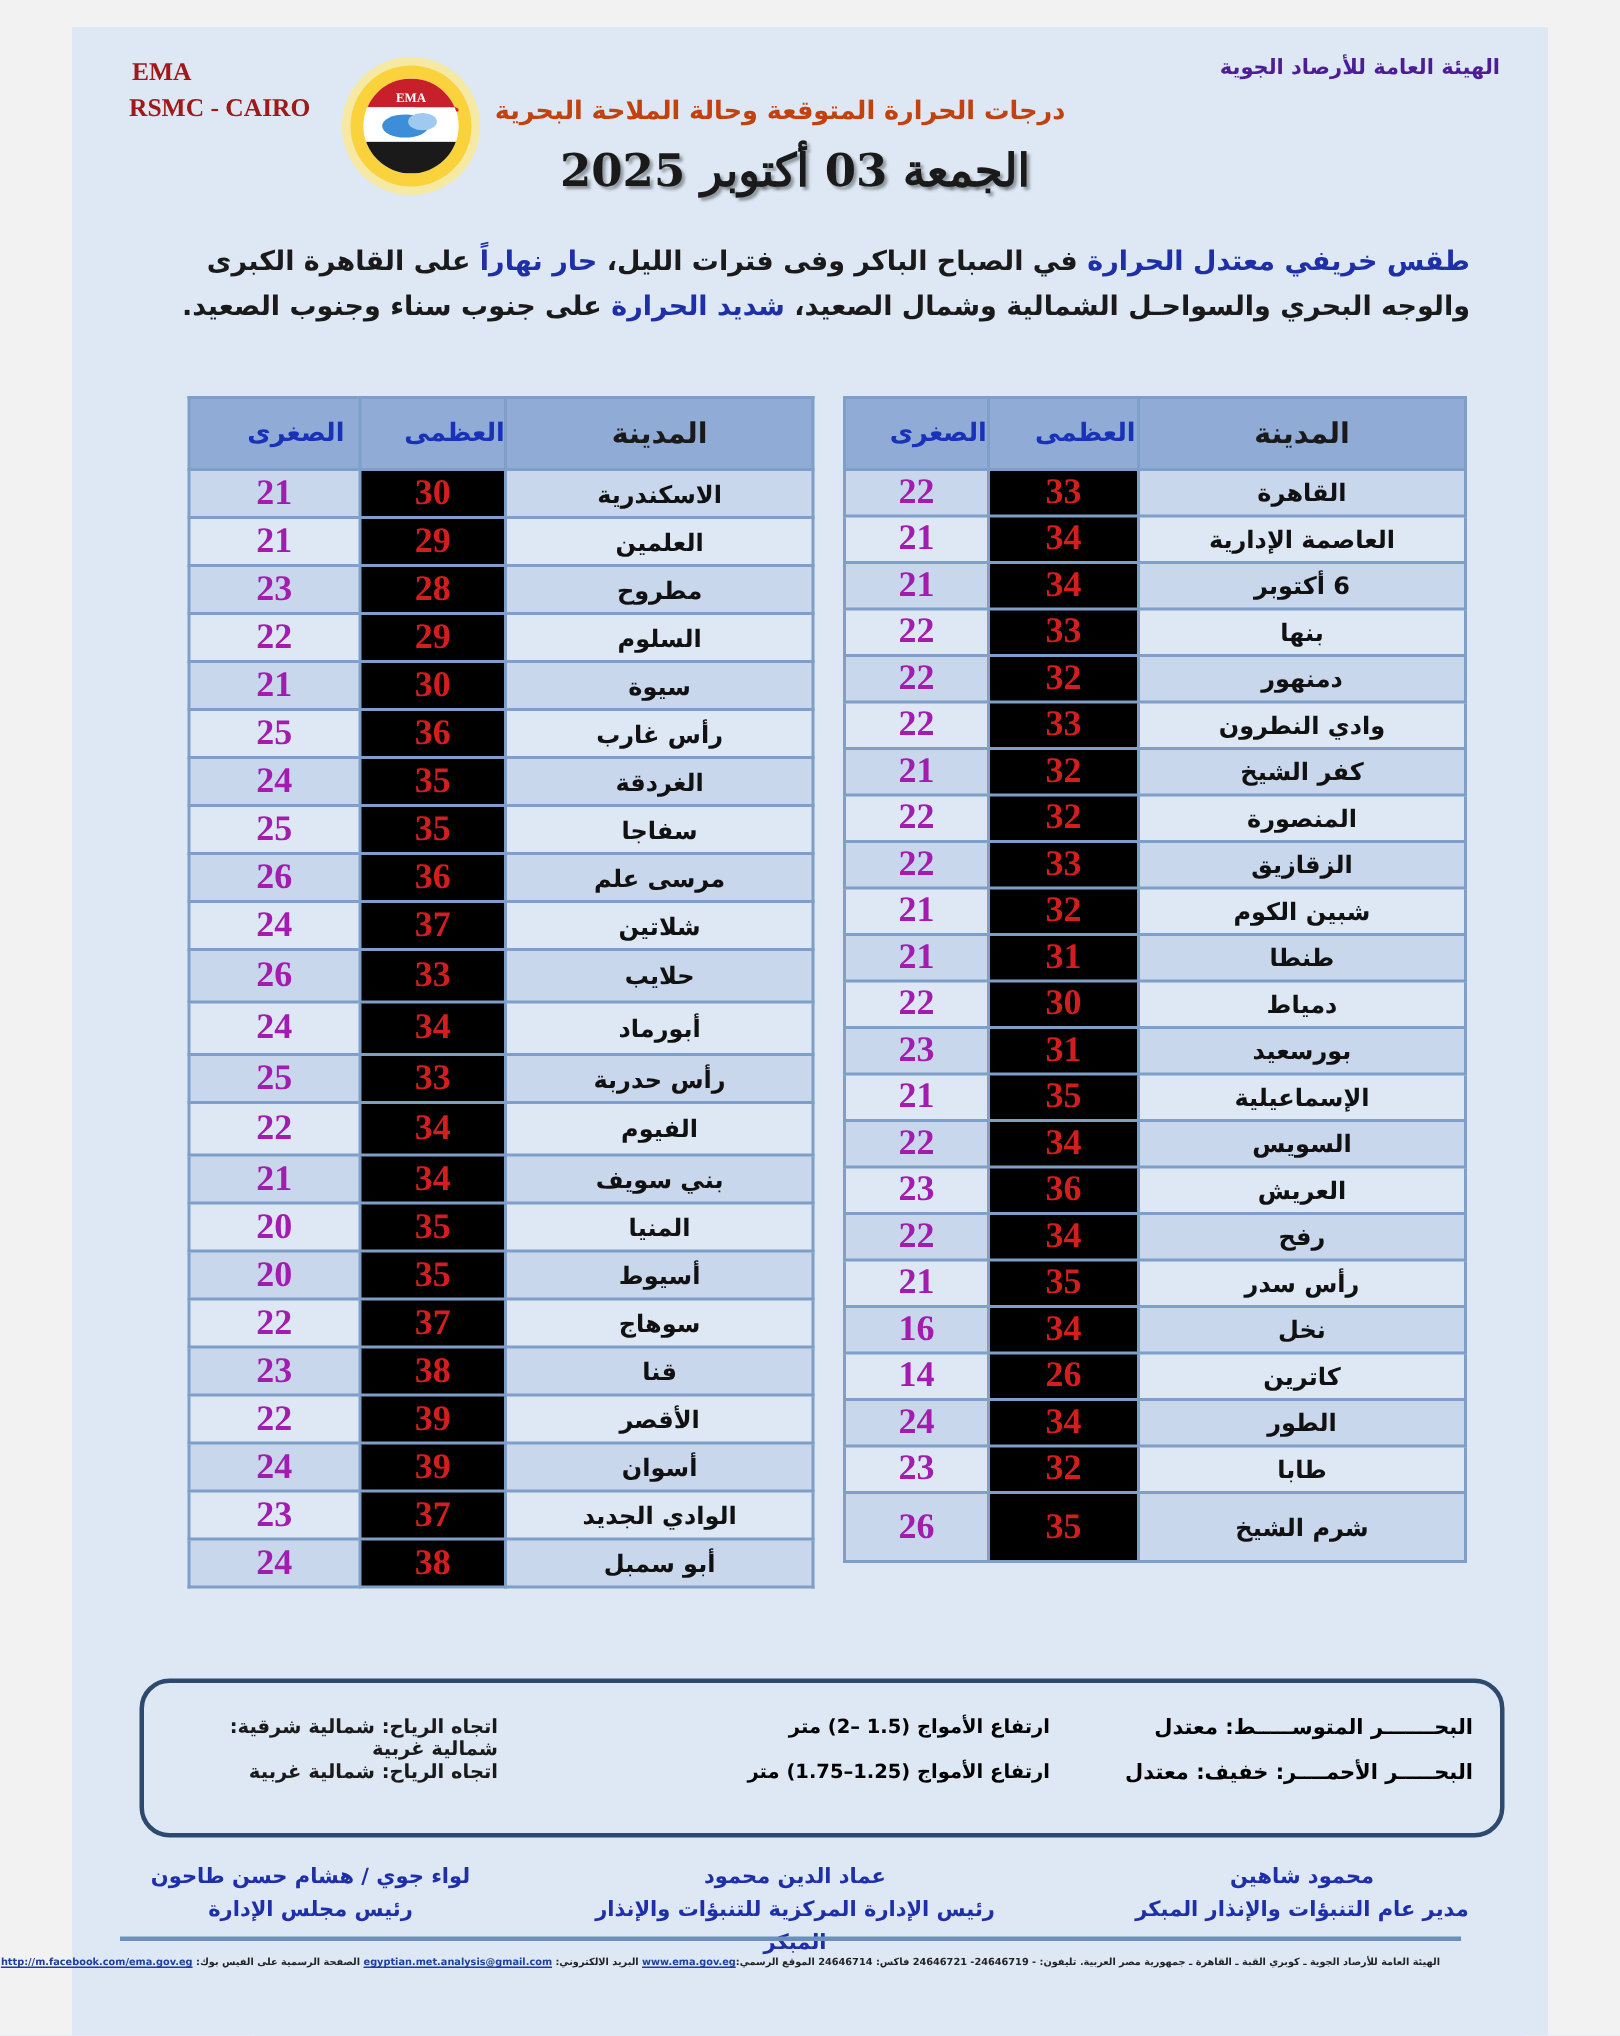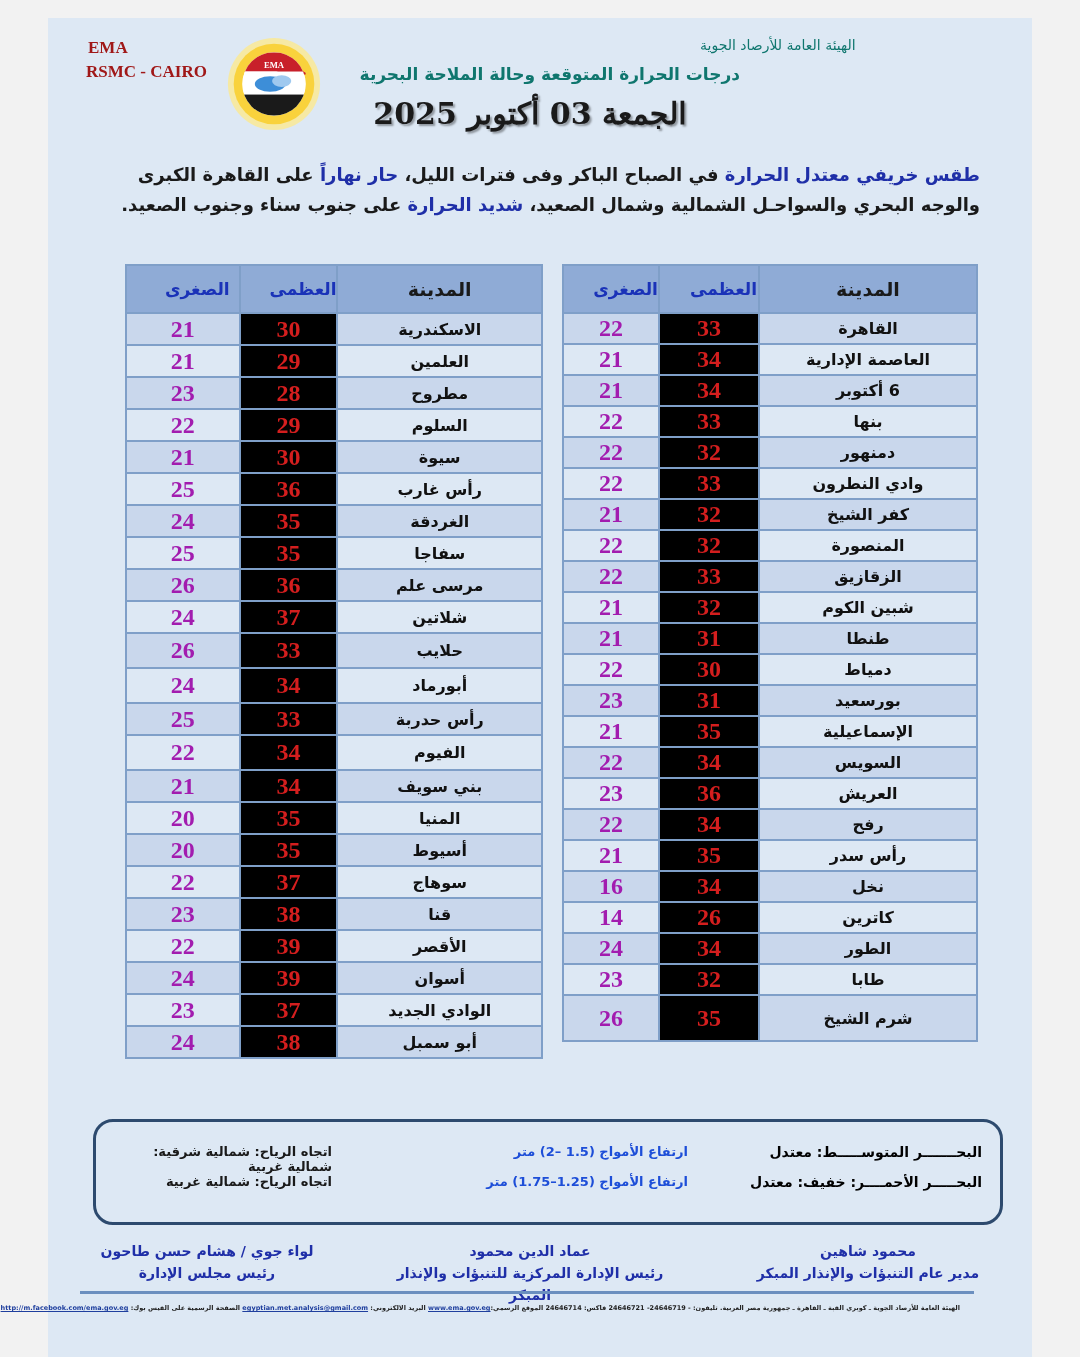--- a/index.html
+++ b/index.html
@@ -15,26 +15,26 @@
   }
   
   .ema-left {
     position: absolute; left: 86px; top: 36px; width: 140px;
     font-family: "Liberation Serif", serif; font-weight: bold; color: #a01818;
     font-size: 17px; line-height: 24px;
   }
   .ema-left .l1 { padding-left: 2px; }
   .logo { position: absolute; left: 226px; top: 36px; width: 96px; height: 96px; }
   .org-right {
-    position: absolute; right: 80px; top: 34px; width: 300px; direction: rtl; text-align: left;
-    font-family: "DejaVu Sans", sans-serif; font-weight: normal; color: #0f766e; font-size: 14px; line-height: 22px;
+    position: absolute; right: 80px; top: 34px; width: 300px; direction: rtl; text-align: right;
+    font-family: "DejaVu Sans", sans-serif; font-weight: bold; color: #4c1d95; font-size: 14px; line-height: 22px;
   }
   .subtitle {
-    position: absolute; left: 300px; width: 440px; top: 64px; direction: rtl;
-    color: #0f766e; font-weight: bold; font-size: 17px;
+    position: absolute; left: 300px; width: 440px; top: 64px; text-align: center; direction: rtl;
+    color: #c2410c; font-weight: bold; font-size: 17px;
   }
   .date-title {
     position: absolute; left: 320px; width: 420px; top: 96px; text-align: center; direction: rtl;
     color: #1a1a1a; font-weight: bold; font-size: 30px;
     font-family: "DejaVu Serif", serif;
     text-shadow: 2px 2px 2px rgba(0,0,0,0.35);
   }
   .summary {
     position: absolute; left: 96px; width: 884px; top: 160px; direction: rtl; text-align: right;
     font-weight: bold; font-size: 18px; line-height: 30px; color: #1a1a1a;
@@ -68,21 +68,21 @@
   #table-left tbody tr.tall td { height: 33px; }
   
   .marine {
     position: absolute; left: 93px; top: 1119px; width: 904px; height: 100px;
     border: 3px solid #2d4a6e; border-radius: 20px; background: #dde8f4; direction: rtl;
     font-family: "DejaVu Sans", sans-serif; font-size: 13px; font-weight: bold;
   }
   .marine .row { position: absolute; left: 0; right: 0; height: 22px; }
   .marine .row.r1 { top: 22px; } .marine .row.r2 { top: 52px; }
   .marine .sea { position: absolute; right: 18px; color: #000000; font-size: 14px; }
-  .marine .waves { position: absolute; right: 312px; color: #1d4ed8; }
+  .marine .waves { position: absolute; right: 300px; color: #000000; }
   .marine .wind { position: absolute; right: 668px; color: #1a1a1a; margin-left: 12px; }
   .marine .wave-val { font-size: 13px; }
   
   .sig { position: absolute; top: 1240px; direction: rtl; text-align: center; color: #1f2fa8; font-weight: bold; font-size: 14px; line-height: 22px; }
   .sig.s1 { right: 92px; width: 240px; }
   .sig.s2 { left: 380px; width: 300px; }
   .sig.s3 { left: 92px; width: 230px; }
   .rule { position: absolute; left: 80px; width: 894px; top: 1291px; height: 3px; background: #6b8fbf; }
   .footer {
     position: absolute; left: 96px; width: 864px; top: 1304px; direction: rtl; text-align: right;

